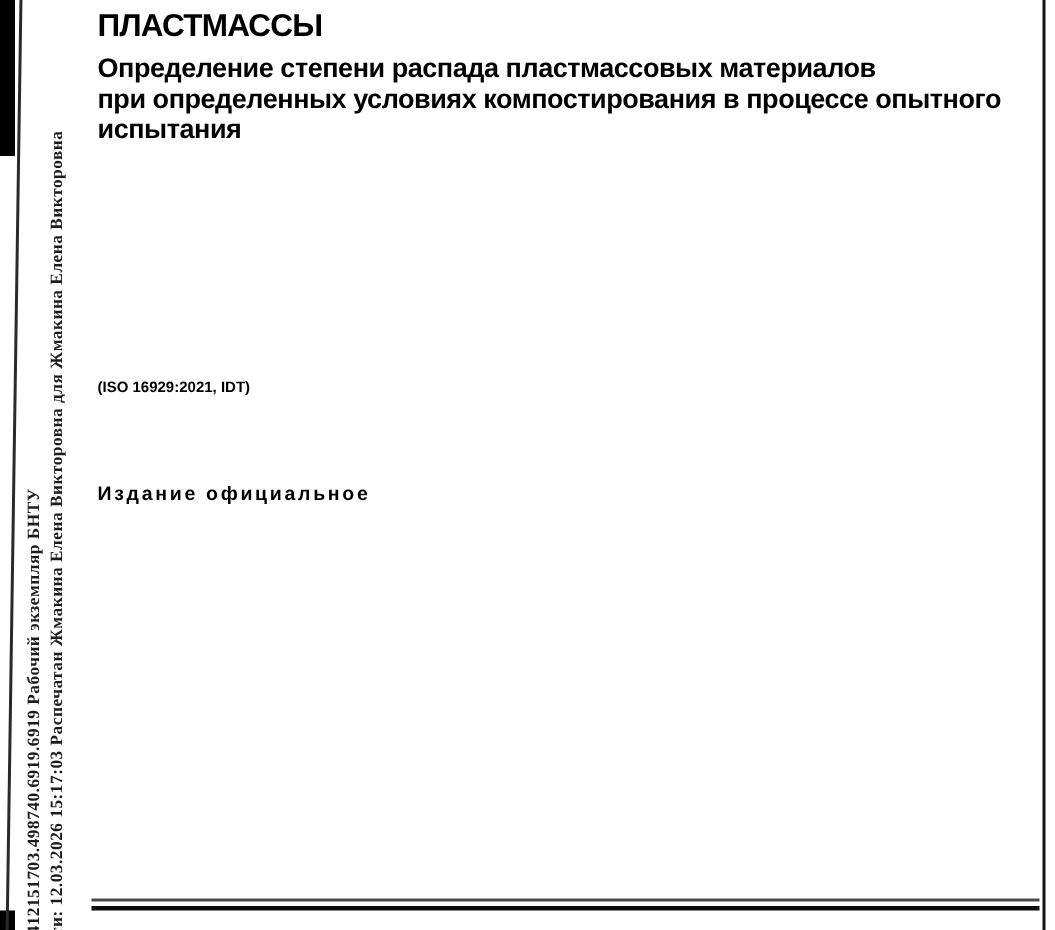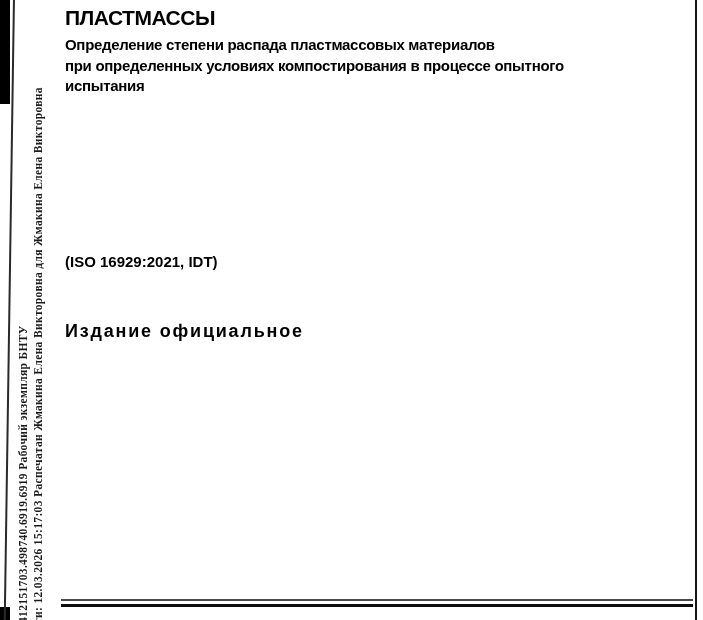--- a/index.html
+++ b/index.html
@@ -60,32 +60,32 @@
     height: 620px;
   }
   .content h1, .content p { margin: 0; position: absolute; left: 0; }
   .title {
     font-size: 21px;
     font-weight: bold;
     letter-spacing: -0.5px;
     line-height: 26px;
   }
   .subtitle {
-    font-size: 15px;
+    font-size: 18px;
     font-weight: bold;
     line-height: 20.5px;
     letter-spacing: -0.3px;
     white-space: pre-line;
   }
   .iso {
-    font-size: 15px;
+    font-size: 10px;
     font-weight: bold;
   }
   .edition {
-    font-size: 18px;
+    font-size: 13px;
     font-weight: bold;
     letter-spacing: 1.8px;
   }
   .rules {
     position: absolute;
     left: 61px;
     top: 599px;
     width: 632px;
   }
   .rule-thin  { height: 2px; background: #4a4a4a; margin-bottom: 2.5px; }

